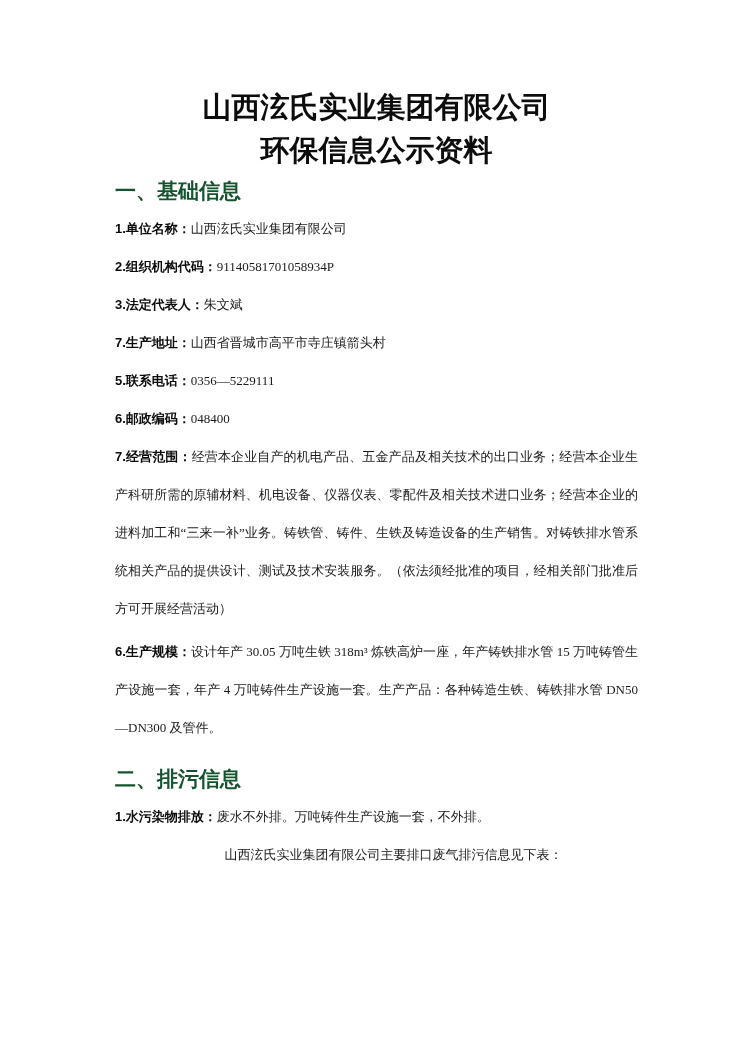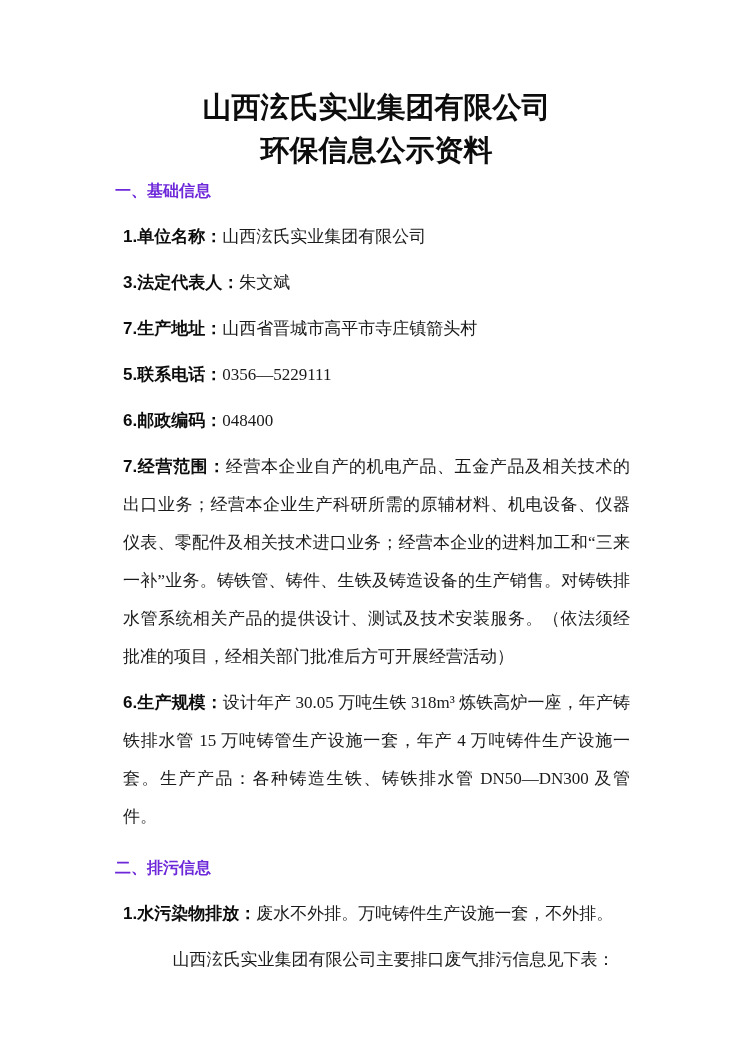--- a/index.html
+++ b/index.html
@@ -24,28 +24,28 @@
     font-family: "Liberation Sans", "DejaVu Sans", sans-serif;
     font-weight: 700;
     font-size: 29px;
     line-height: 43px;
     color: #0c0c0c;
   }
   .sec-heading {
     margin: 0;
     font-family: "Liberation Sans", "DejaVu Sans", sans-serif;
     font-weight: 700;
-    font-size: 16px;
+    font-size: 21px;
     line-height: 38px;
-    color: #6d28d9;
+    color: #14532d;
   }
   .para {
-    margin: 8px;
+    margin: 0;
     font-family: "Liberation Serif", "DejaVu Serif", serif;
-    font-size: 17px;
+    font-size: 13px;
     line-height: 38px;
     text-align: justify;
     color: #1a1a1a;
   }
   .para .label {
     font-family: "Liberation Sans", "DejaVu Sans", sans-serif;
     font-weight: 700;
     color: #0c0c0c;
   }
   .para.note {
@@ -62,20 +62,21 @@
 
   <div class="title-block">
     <div>山西泫氏实业集团有限公司</div>
     <div>环保信息公示资料</div>
   </div>
 
   <h2 class="sec-heading" id="sec-1">一、基础信息</h2>
 
   <p class="para"><span class="label">1.单位名称：</span><span class="value">山西泫氏实业集团有限公司</span></p>
 
+  <p class="para"><span class="label">2.组织机构代码：</span><span class="value">91140581701058934P</span></p>
 
   <p class="para"><span class="label">3.法定代表人：</span><span class="value">朱文斌</span></p>
 
   <p class="para"><span class="label">7.生产地址：</span><span class="value">山西省晋城市高平市寺庄镇箭头村</span></p>
 
   <p class="para"><span class="label">5.联系电话：</span><span class="value">0356—5229111</span></p>
 
   <p class="para"><span class="label">6.邮政编码：</span><span class="value">048400</span></p>
 
   <p class="para"><span class="label">7.经营范围：</span><span class="value">经营本企业自产的机电产品、五金产品及相关技术的出口业务；经营本企业生产科研所需的原辅材料、机电设备、仪器仪表、零配件及相关技术进口业务；经营本企业的进料加工和“三来一补”业务。铸铁管、铸件、生铁及铸造设备的生产销售。对铸铁排水管系统相关产品的提供设计、测试及技术安装服务。（依法须经批准的项目，经相关部门批准后方可开展经营活动）</span></p>

